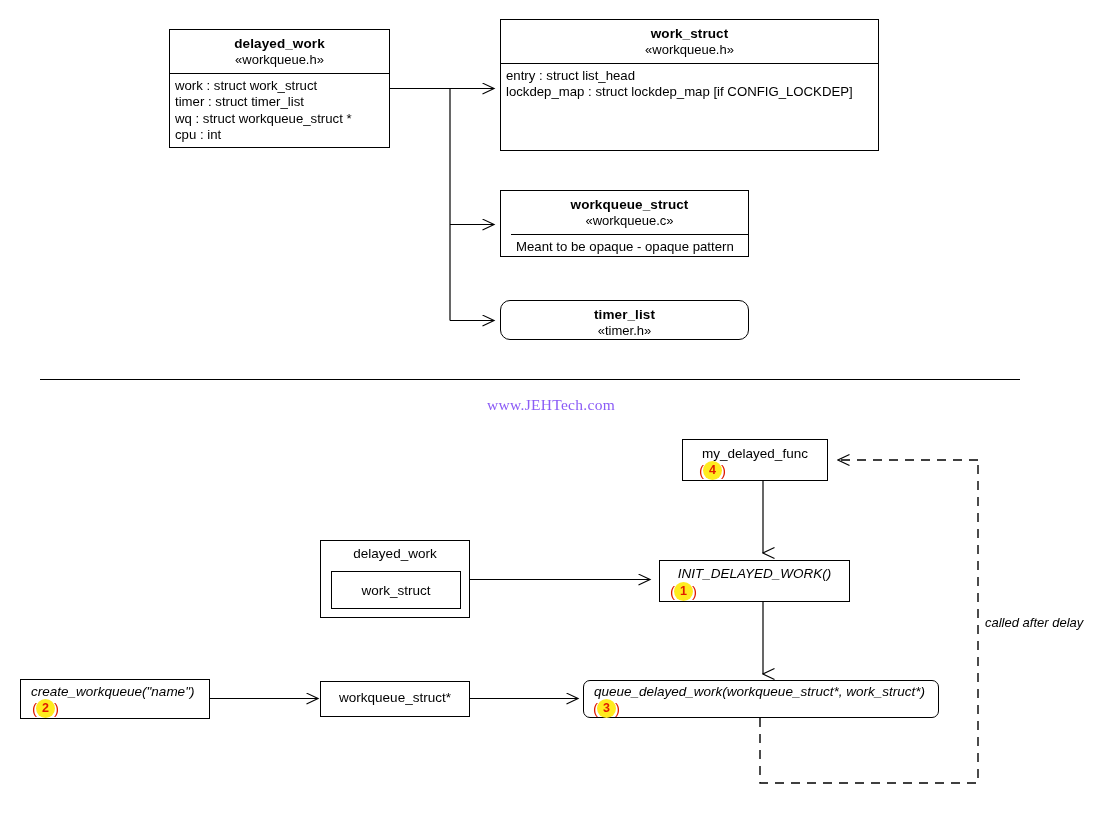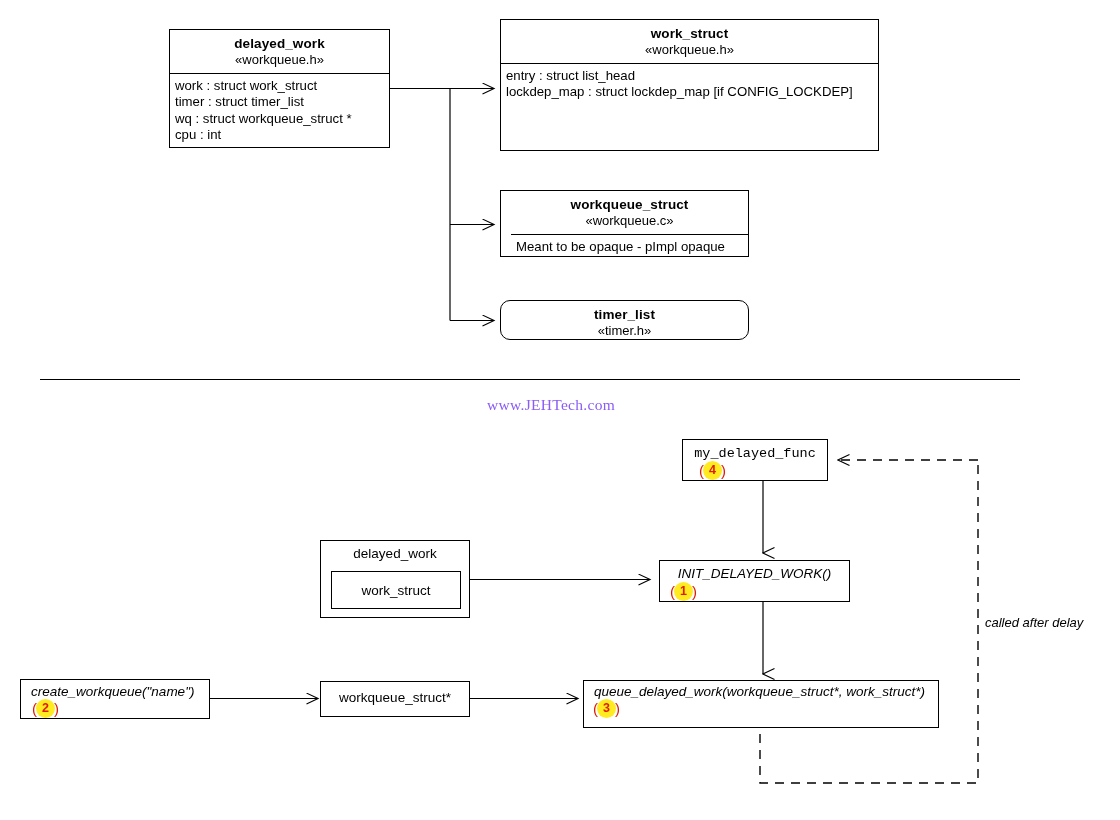--- a/index.html
+++ b/index.html
@@ -207,35 +207,35 @@
       <div class="attr">lockdep_map : struct lockdep_map [if CONFIG_LOCKDEP]</div>
     </div>
   </div>
 
   <div class="uml-box" style="left:500px; top:190px; width:249px; height:67px;padding-left:10px;">
     <div class="uml-head" style="height:43px;">
       <div class="uml-name">workqueue_struct</div>
       <div class="uml-stereo">«workqueue.c»</div>
     </div>
     <div class="uml-body">
-      <div class="attr">Meant to be opaque - pImpl opaque</div>
+      <div class="attr">Meant to be opaque - opaque pattern</div>
     </div>
   </div>
 
   <div class="uml-box" style="left:500px; top:300px; width:249px; height:40px;border-radius:10px;">
     <div class="uml-head" style="height:38px;">
       <div class="uml-name">timer_list</div>
       <div class="uml-stereo">«timer.h»</div>
     </div>
   </div>
 
   <div class="watermark" style="left:487px; top:396px;">www.JEHTech.com</div>
 
   <div class="pbox" style="left:682px; top:439px; width:146px; height:42px;">
-    <div class="pbox-label" style="top:6px;font-family:Liberation Mono, monospace;">my_delayed_func</div>
+    <div class="pbox-label" style="top:6px;">my_delayed_func</div>
     <div class="badge" style="left:20px; top:21px;">4</div>
   </div>
 
   <div class="pbox italic" style="left:659px; top:560px; width:191px; height:42px;padding-left:8px;">
     <div class="pbox-label" style="top:5px;">INIT_DELAYED_WORK()</div>
     <div class="badge" style="left:14px; top:21px;">1</div>
   </div>
 
   <div class="pbox" style="left:320px; top:540px; width:150px; height:78px;">
     <div class="pbox-label" style="top:5px;">delayed_work</div>
@@ -246,20 +246,20 @@
 
   <div class="pbox italic" style="left:20px; top:679px; width:190px; height:40px;">
     <div class="pbox-label left" style="top:4px;">create_workqueue("name")</div>
     <div class="badge" style="left:15px; top:19px;">2</div>
   </div>
 
   <div class="pbox" style="left:320px; top:681px; width:150px; height:36px;">
     <div class="pbox-label" style="top:8px;">workqueue_struct*</div>
   </div>
 
-  <div class="pbox italic" style="left:583px; top:680px; width:356px; height:48px;">
+  <div class="pbox italic" style="left:583px; top:680px; width:356px; height:38px;border-radius:7px;">
     <div class="pbox-label left" style="top:3px;">queue_delayed_work(workqueue_struct*, work_struct*)</div>
     <div class="badge" style="left:13px; top:18px;">3</div>
   </div>
 
   <div class="annot" style="left:985px; top:615px;">called after delay</div>
 
 </div>
 
 </body></html>

